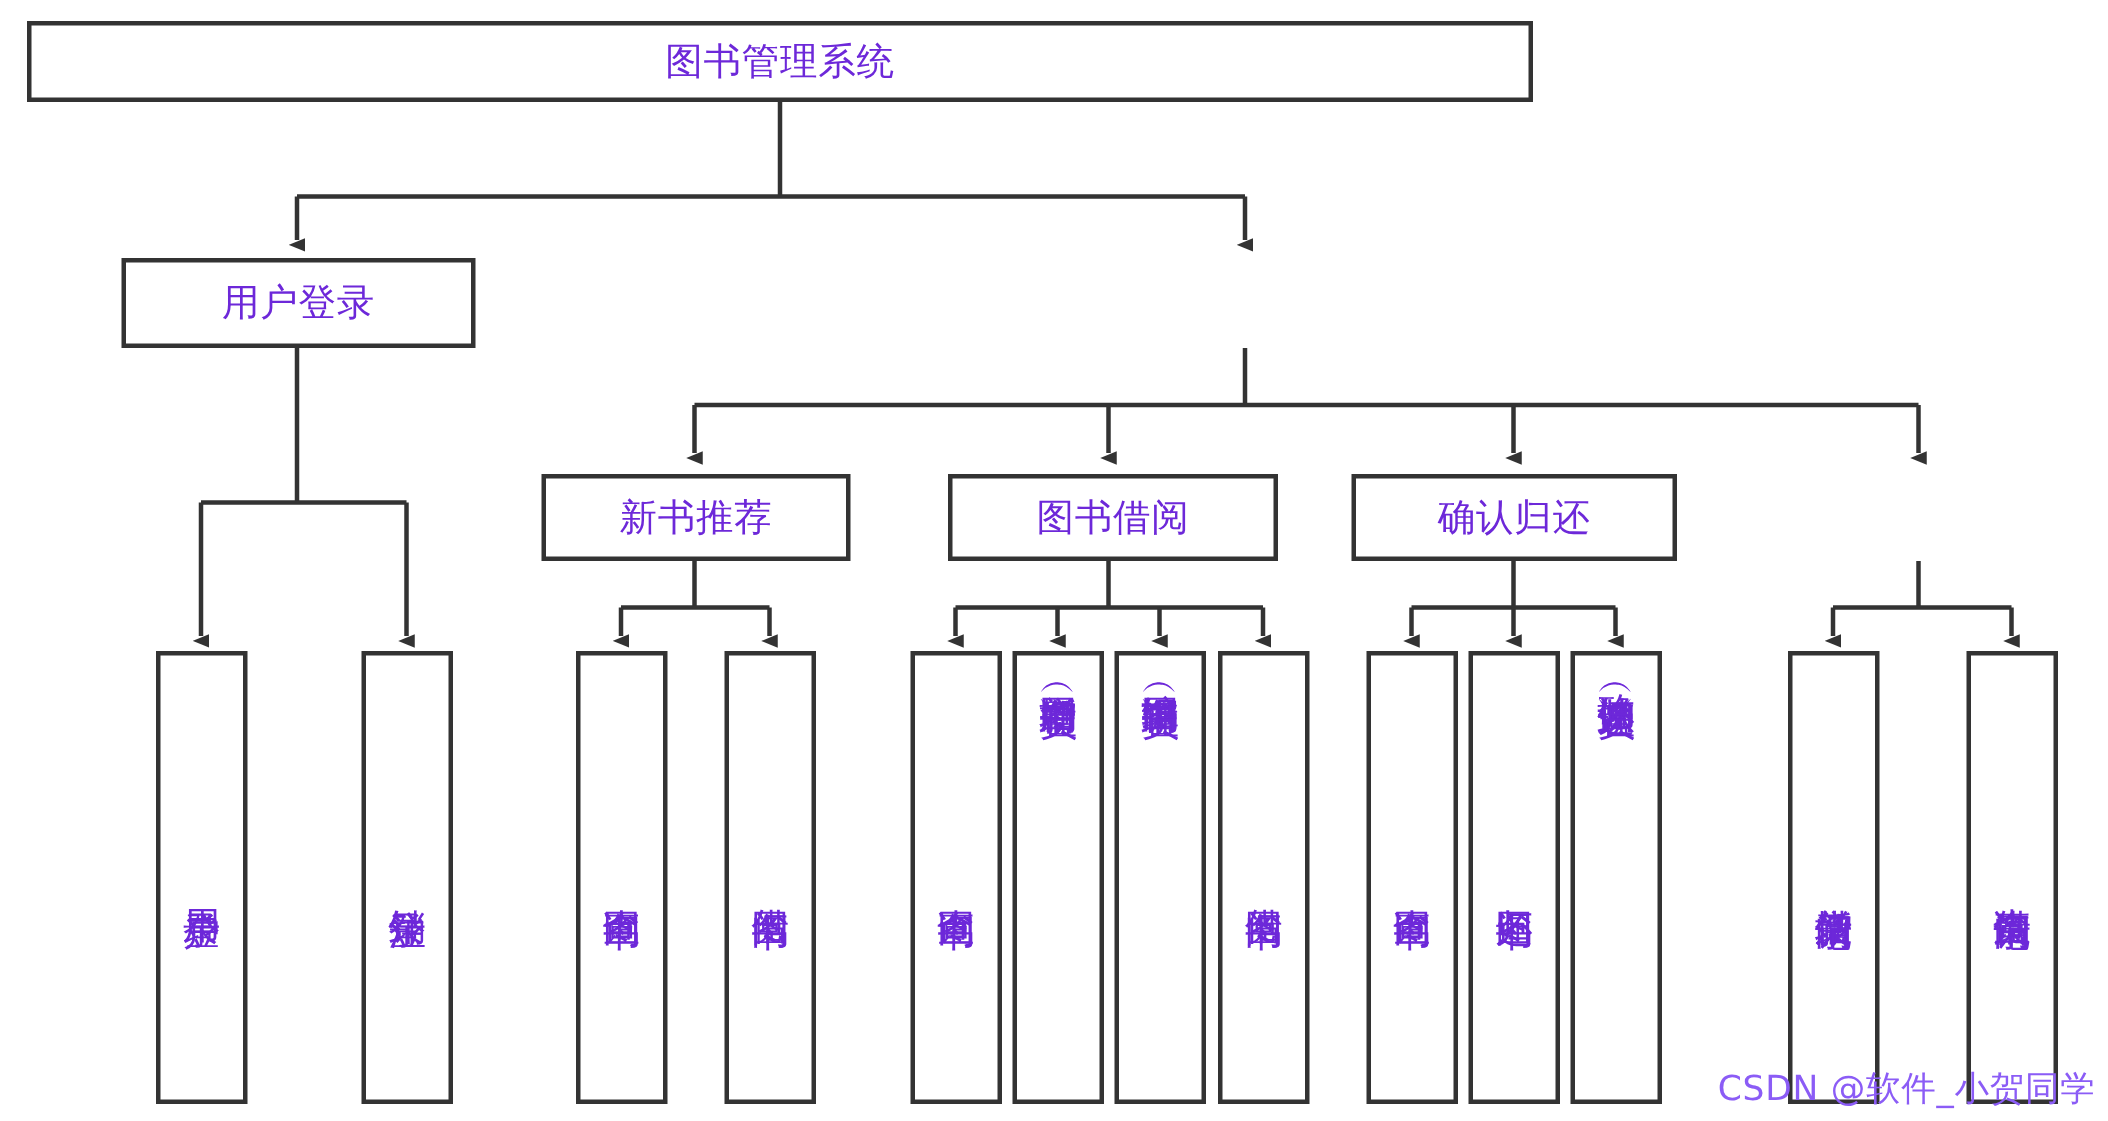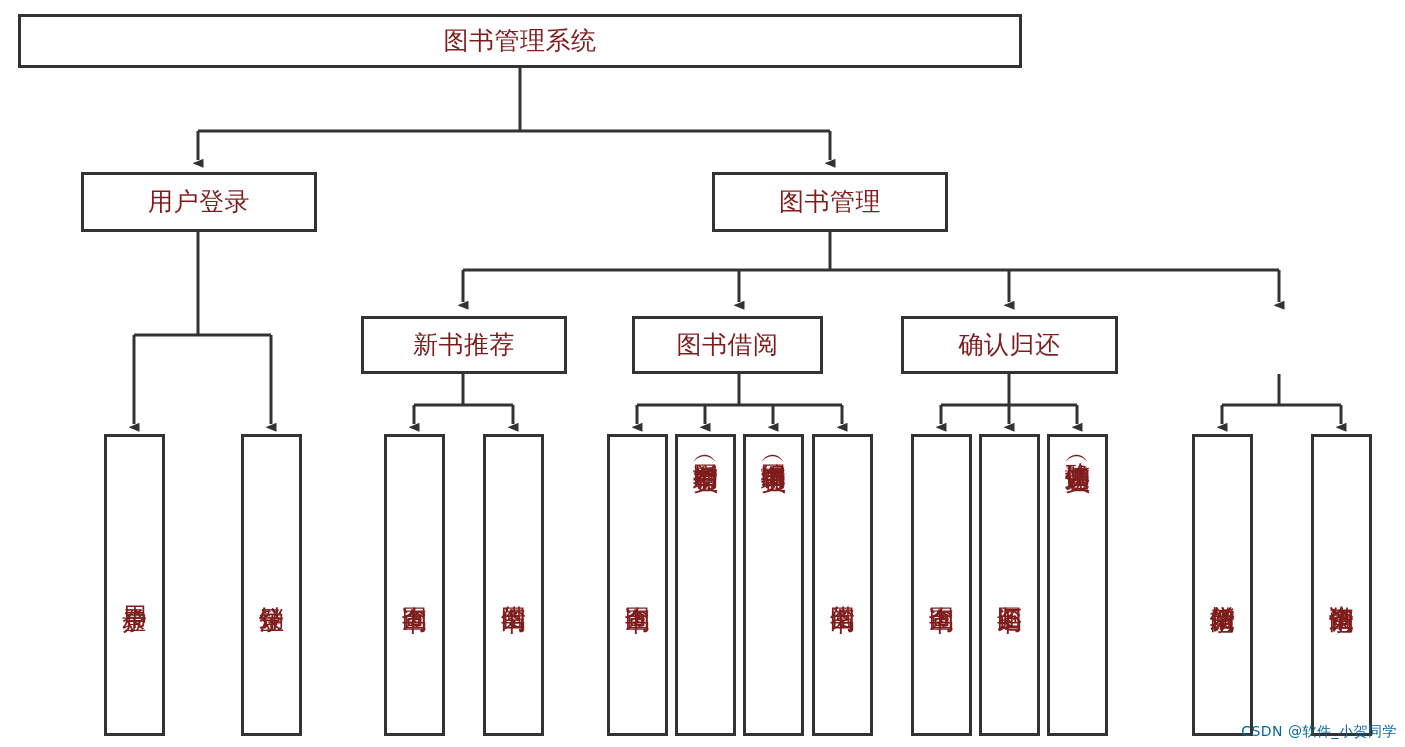--- a/index.html
+++ b/index.html
@@ -32,21 +32,21 @@
     border: 3px solid #333333;
     display: flex;
     align-items: center;
     justify-content: center;
     color: #1a1a1a;
   }
   .node .label {
     display: block;
     text-align: center;
     line-height: 1.02;
-    color: #7f1d1d;
+    color: #6d28d9;
   }
   .node.horiz .label {
     font-size: 25px;
     letter-spacing: 0.5px;
     white-space: nowrap;
   }
   .node.root .label {
     font-size: 25px;
   }
   .node.vert {
@@ -63,22 +63,22 @@
     margin: 0 auto;
   }
   .node.vert.center .label {
     margin-top: auto;
     margin-bottom: auto;
   }
   .watermark {
     position: absolute;
     right: 8px;
     bottom: 6px;
-    font-size: 14px;
-    color: #0369a1;
+    font-size: 23px;
+    color: #8b5cf6;
     letter-spacing: 0.5px;
     white-space: nowrap;
   }
 </style>
 </head>
 <body>
 
 <div id="diagram-root">
 
   <svg class="connectors" viewBox="0 0 1405 747">
@@ -131,28 +131,25 @@
     </g>
   </svg>
 
   <div class="node root horiz" style="left:18px; top:14px; width:1004px; height:54px;">
     <span class="label">图书管理系统</span>
   </div>
 
   <div class="node horiz" style="left:81px; top:172px; width:236px; height:60px;">
     <span class="label">用户登录</span>
   </div>
-  <div class="node horiz" style="left:712px; top:172px; width:236px; height:60px;">
-    <span class="label">图书管理</span>
-  </div>
 
   <div class="node horiz" style="left:361px; top:316px; width:206px; height:58px;">
     <span class="label">新书推荐</span>
   </div>
-  <div class="node horiz" style="left:632px; top:316px; width:191px; height:58px;">
+  <div class="node horiz" style="left:632px; top:316px; width:220px; height:58px;">
     <span class="label">图书借阅</span>
   </div>
   <div class="node horiz" style="left:901px; top:316px; width:217px; height:58px;">
     <span class="label">确认归还</span>
   </div>
 
   <div class="node vert center" style="left:104px; top:434px; width:61px; height:302px;">
     <span class="label">用户登录</span>
   </div>
   <div class="node vert center" style="left:241px; top:434px; width:61px; height:302px;">

